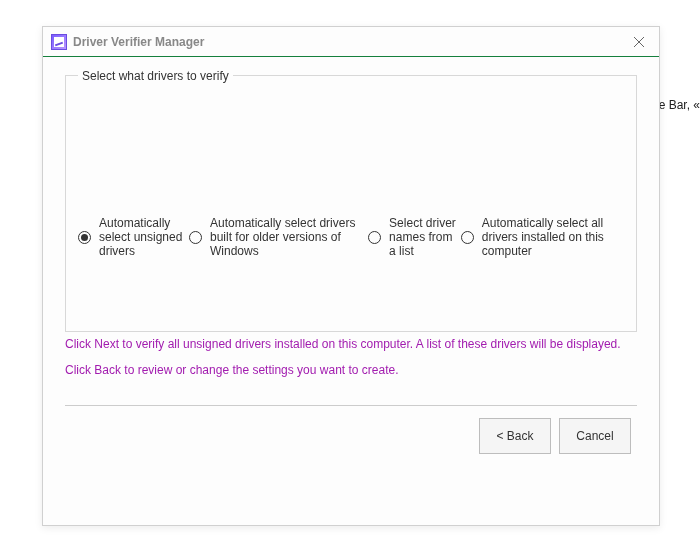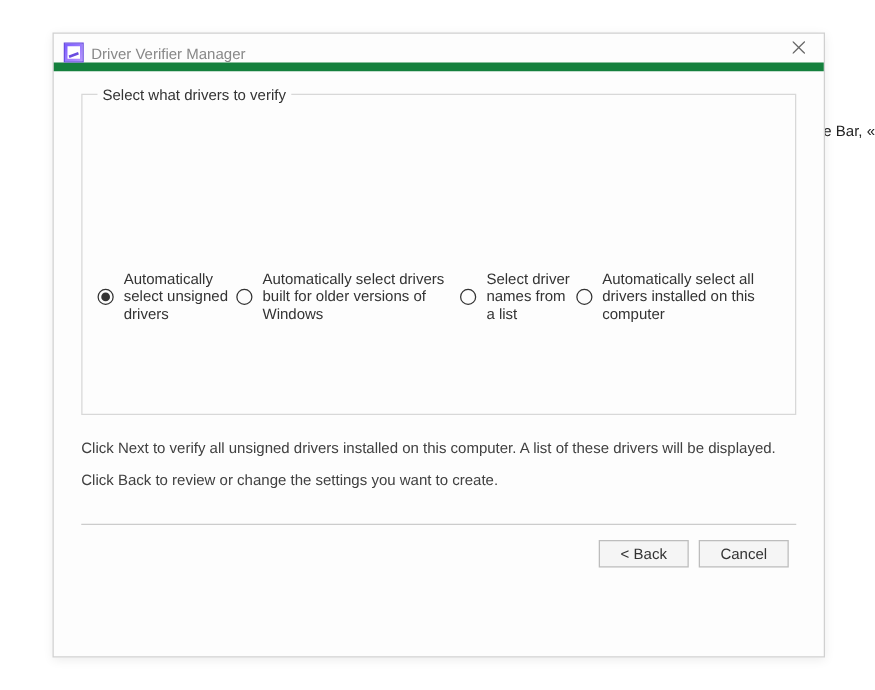--- a/index.html
+++ b/index.html
@@ -17,24 +17,25 @@
       left: 42px;
       top: 26px;
       width: 618px;
       height: 500px;
       background: #fdfdfd;
       border: 1px solid #d0d0d0;
       box-shadow: 0 2px 8px rgba(0,0,0,0.08);
     }
     .titlebar {
       display: flex;
-      align-items: flex-end;
+      align-items: center;
       height: 30px;
       padding: 0 8px;
-      border-bottom: 7px solid #15803d;
+      border-bottom: 1px solid #15803d;
+      font-weight: bold;
     }
     .title-icon {
       width: 16px;
       height: 16px;
       margin-right: 6px;
       display: inline-block;
       background: linear-gradient(135deg, #7a5cff 0%, #b997ff 100%);
       border: 1px solid #6a4ce0;
       position: relative;
     }
@@ -112,41 +113,41 @@
       justify-content: center;
       flex-shrink: 0;
     }
     .radio-dot {
       width: 7px;
       height: 7px;
       background: #333;
       border-radius: 50%;
     }
     .info-text {
-      margin-top: 16px;
+      margin-top: 2px;
       line-height: 1.7;
-      color: #404040;
+      color: #a21caf;
     }
     .info-line {
       margin-bottom: 6px;
     }
     .divider {
       border: none;
       border-top: 1px solid #ccc;
       margin: 24px 0 12px 0;
     }
     .btn-row {
       display: flex;
       justify-content: flex-end;
       gap: 8px;
       padding-right: 6px;
     }
     .wbtn {
       min-width: 72px;
-      height: 22px;
+      height: 36px;
       background: #f5f5f5;
       border: 1px solid #bdbdbd;
       font-size: 12px;
       font-family: inherit;
       color: #333;
       cursor: pointer;
       padding: 0 10px;
     }
     .bg-text {
       position: absolute;

